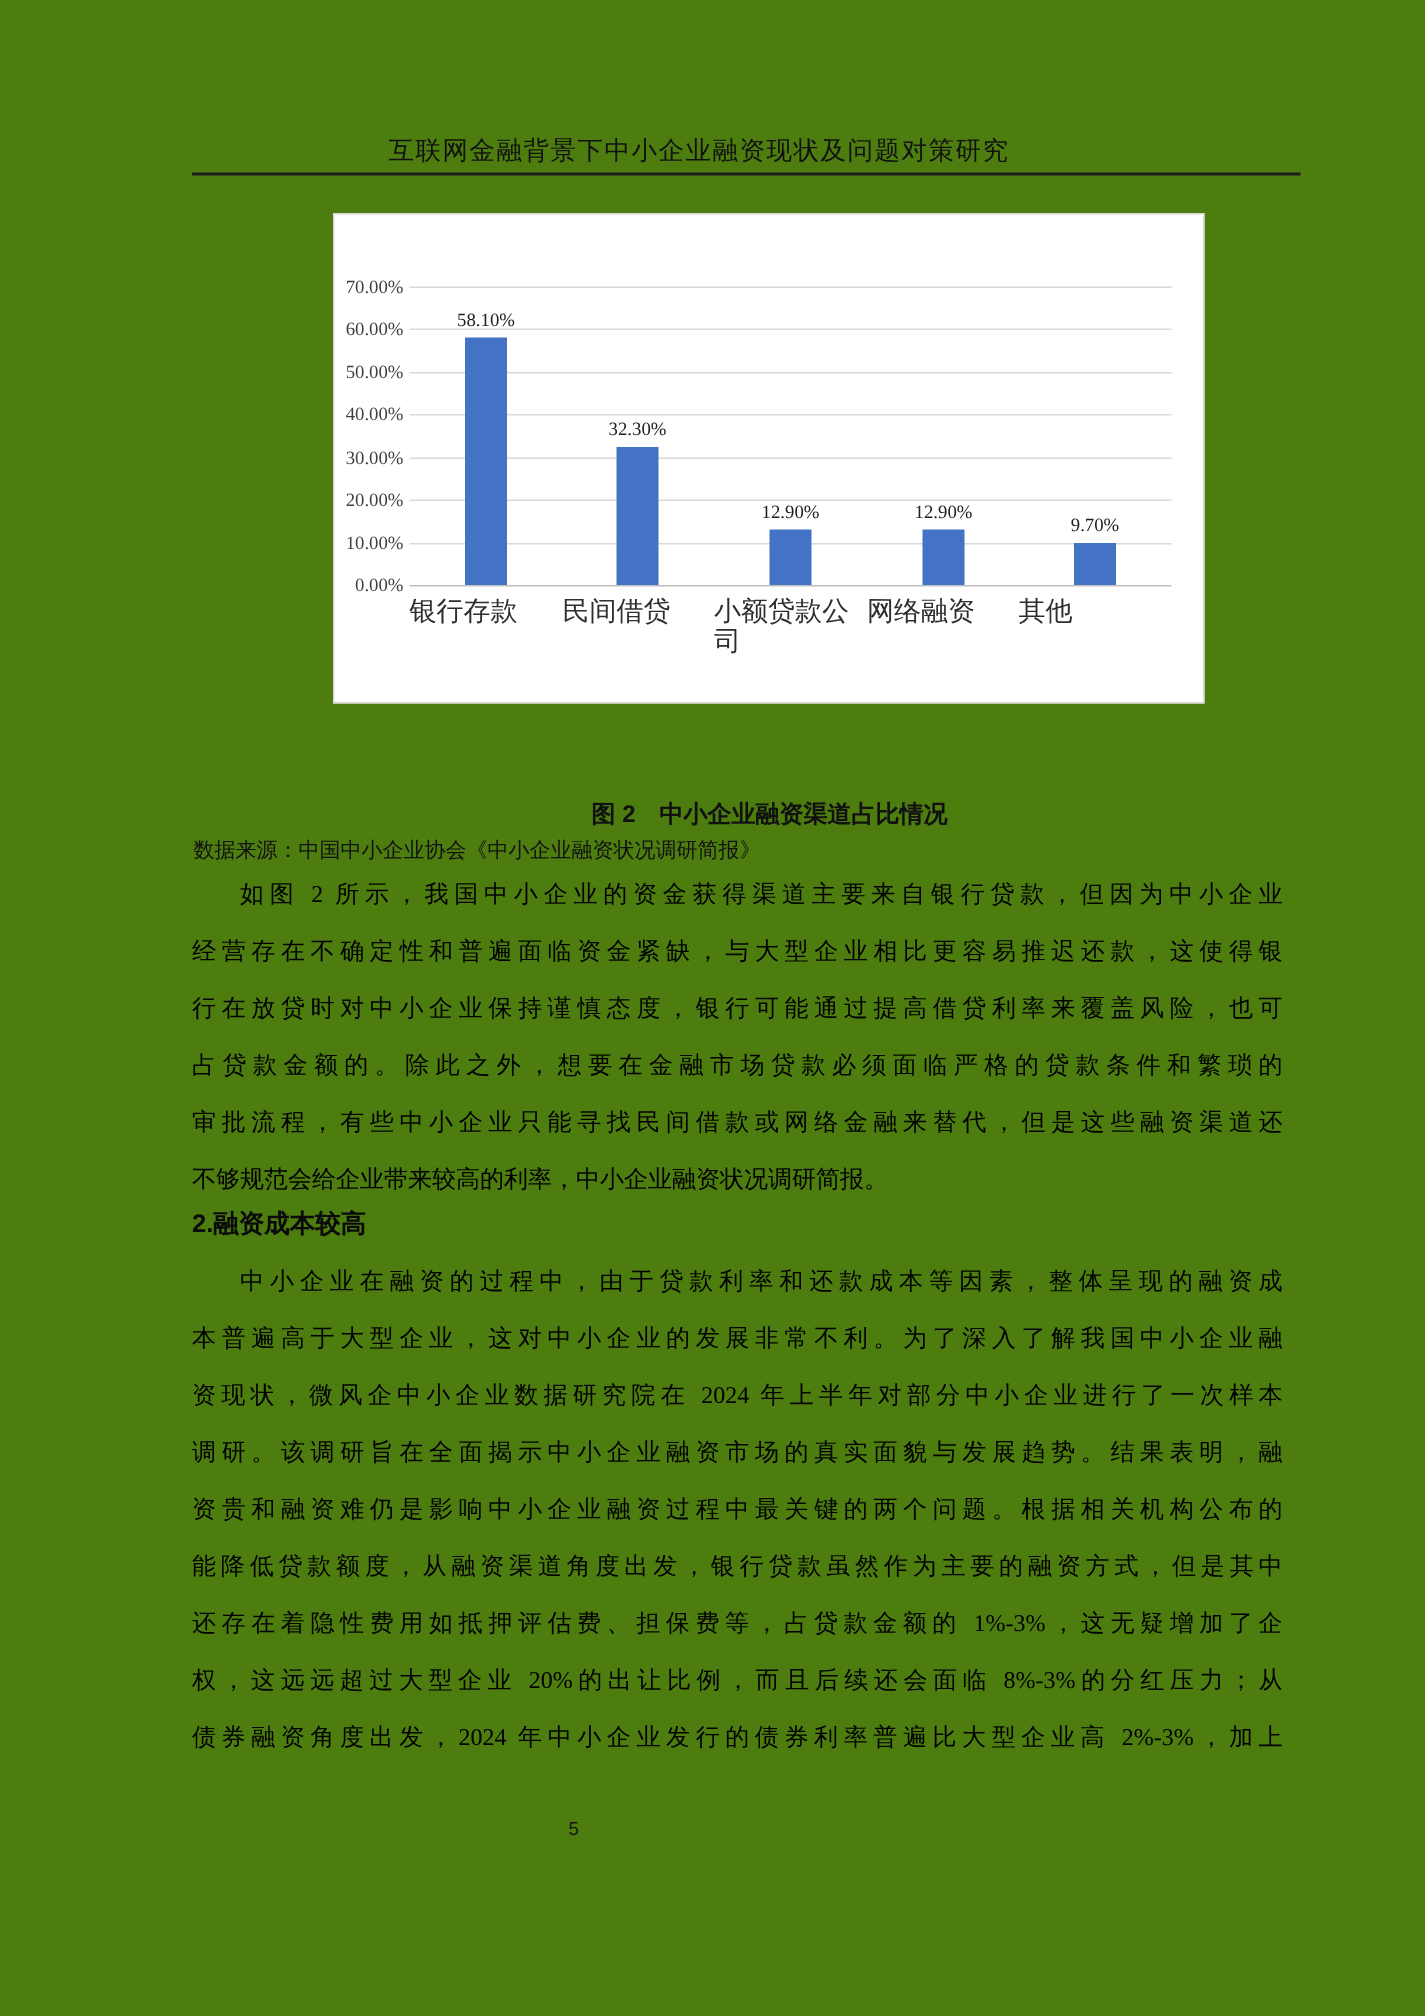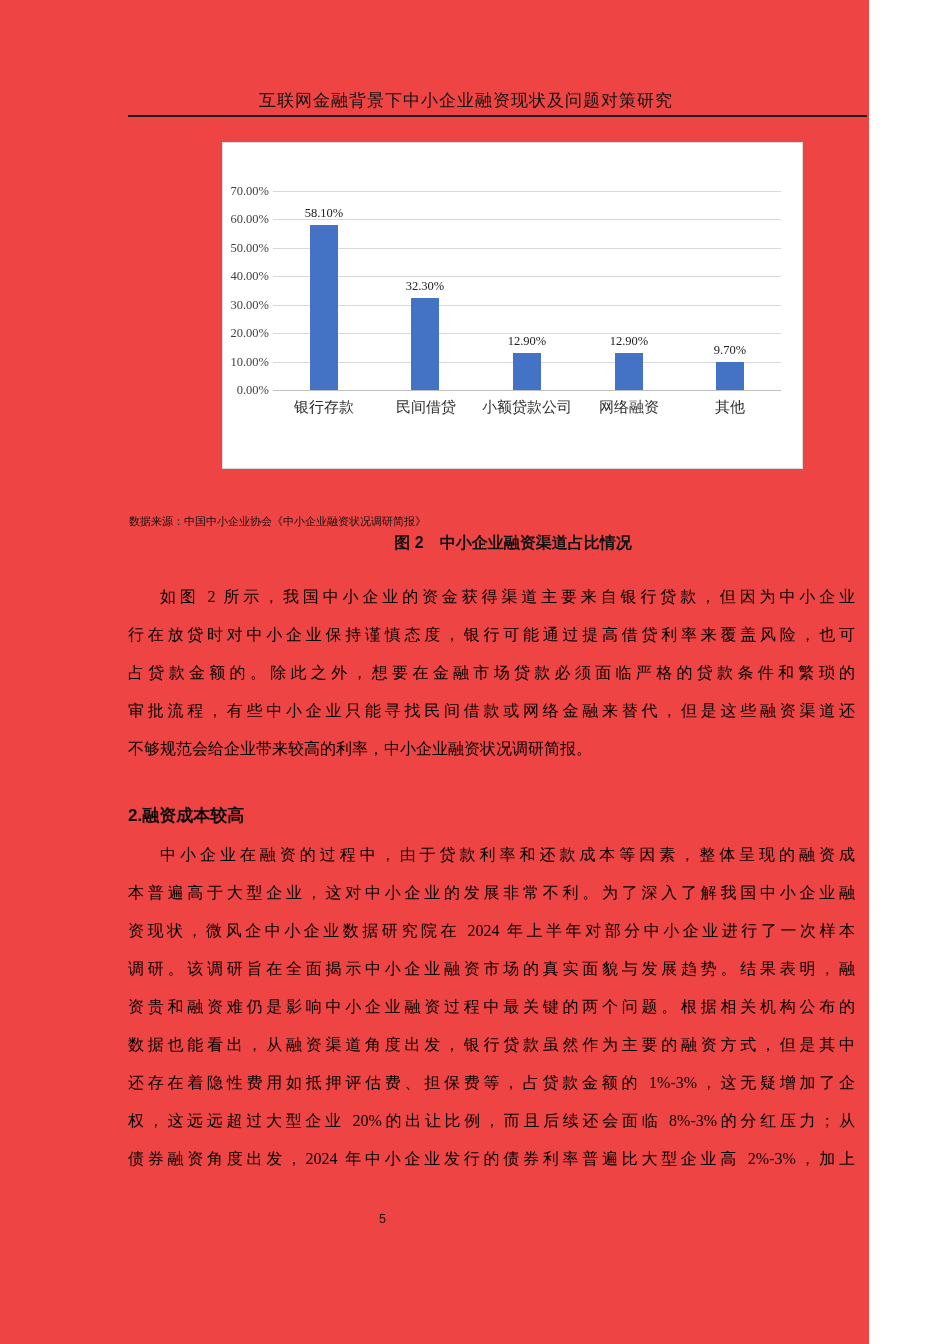--- a/index.html
+++ b/index.html
@@ -1,17 +1,17 @@
 <!DOCTYPE html>
 <html><head>
 <meta charset="utf-8">
 <style>
   html,body { margin:0; padding:0; background:#ffffff; }
   .page {
-    position:relative; width:869px; height:1344px; background:#ef4444;
+    position:relative; width:950px; height:1344px; background:#4d7c0f;
     font-family:"Liberation Serif","DejaVu Serif",serif; color:#000;
     overflow:hidden;
     text-decoration:underline;
   }
   .doc-title {
     position:absolute; top:89px; left:0; width:932px; text-align:center;
     font-size:17px; letter-spacing:1px; color:#111;
   }
   .header-rule {
     position:absolute; top:115px; left:128px; width:739px; height:0;
@@ -26,30 +26,30 @@
   .ytick {
     position:absolute; text-align:right; font-size:12.5px; color:#3f3f3f;
     height:18px; line-height:18px;
   }
   .bar { position:absolute; background:#4472c4; }
   .bar-label {
     position:absolute; text-align:center; font-size:12.5px; color:#202020;
     height:18px; line-height:18px;
   }
   .cat-label {
-    position:absolute; text-align:center; font-size:15px; color:#2e2e2e;
+    position:absolute; text-align:left; font-size:18px; color:#2e2e2e;
     height:20px; line-height:20px;
   }
   .fig-caption {
     position:absolute; top:493px; left:222px; width:582px; text-align:center;
     font-family:"Liberation Sans","DejaVu Sans",sans-serif;
     font-weight:700; font-size:16px; color:#111;margin-top:40px;
   }
   .source-note {
-    position:absolute; top:514px; left:129px; font-size:11px; color:#111;
+    position:absolute; top:558px; left:129px; font-size:14px; color:#111;
   }
   .para { position:absolute; left:128px; width:727px; font-size:16px; }
   .tline {
     height:38px; line-height:38px; text-align:justify; text-align-last:justify;
     text-justify:inter-character; overflow:hidden;
   }
   .tline.lastline { text-align-last:left; }
   .tline.indent { text-indent:32px; }
   .section-heading {
     position:absolute; top:804px; left:128px;
@@ -102,35 +102,36 @@
       <div class="bar" style="left: 493px; top: 219px; width: 28px; height: 28px; background: rgb(68, 114, 196);"></div>
       <div class="bar-label" style="left: 467px; width: 80px; top: 198px;">9.70%</div>
       <div class="cat-label" style="left: 456px; width: 102px; top: 254px;">其他</div>
     </div>
 
   <div class="fig-caption">图 2　中小企业融资渠道占比情况</div>
   <div class="source-note">数据来源：中国中小企业协会《中小企业融资状况调研简报》</div>
 
   <div class="para" style="top:578px;">
     <div class="tline indent">如图 2 所示，我国中小企业的资金获得渠道主要来自银行贷款，但因为中小企业</div>
+    <div class="tline">经营存在不确定性和普遍面临资金紧缺，与大型企业相比更容易推迟还款，这使得银</div>
     <div class="tline">行在放贷时对中小企业保持谨慎态度，银行可能通过提高借贷利率来覆盖风险，也可</div>
     <div class="tline">占贷款金额的。除此之外，想要在金融市场贷款必须面临严格的贷款条件和繁琐的</div>
     <div class="tline">审批流程，有些中小企业只能寻找民间借款或网络金融来替代，但是这些融资渠道还</div>
     <div class="tline lastline">不够规范会给企业带来较高的利率，中小企业融资状况调研简报。</div>
   </div>
 
   <div class="section-heading">2.融资成本较高</div>
 
   <div class="para" style="top:836px;">
     <div class="tline indent">中小企业在融资的过程中，由于贷款利率和还款成本等因素，整体呈现的融资成</div>
     <div class="tline">本普遍高于大型企业，这对中小企业的发展非常不利。为了深入了解我国中小企业融</div>
     <div class="tline">资现状，微风企中小企业数据研究院在 2024 年上半年对部分中小企业进行了一次样本</div>
     <div class="tline">调研。该调研旨在全面揭示中小企业融资市场的真实面貌与发展趋势。结果表明，融</div>
     <div class="tline">资贵和融资难仍是影响中小企业融资过程中最关键的两个问题。根据相关机构公布的</div>
-    <div class="tline">数据也能看出，从融资渠道角度出发，银行贷款虽然作为主要的融资方式，但是其中</div>
+    <div class="tline">能降低贷款额度，从融资渠道角度出发，银行贷款虽然作为主要的融资方式，但是其中</div>
     <div class="tline">还存在着隐性费用如抵押评估费、担保费等，占贷款金额的 1%-3%，这无疑增加了企</div>
     <div class="tline">权，这远远超过大型企业 20%的出让比例，而且后续还会面临 8%-3%的分红压力；从</div>
     <div class="tline">债券融资角度出发，2024 年中小企业发行的债券利率普遍比大型企业高 2%-3%，加上</div>
   </div>
 
   <div class="page-number">5</div>
 
 </div>
 
 </body></html>

